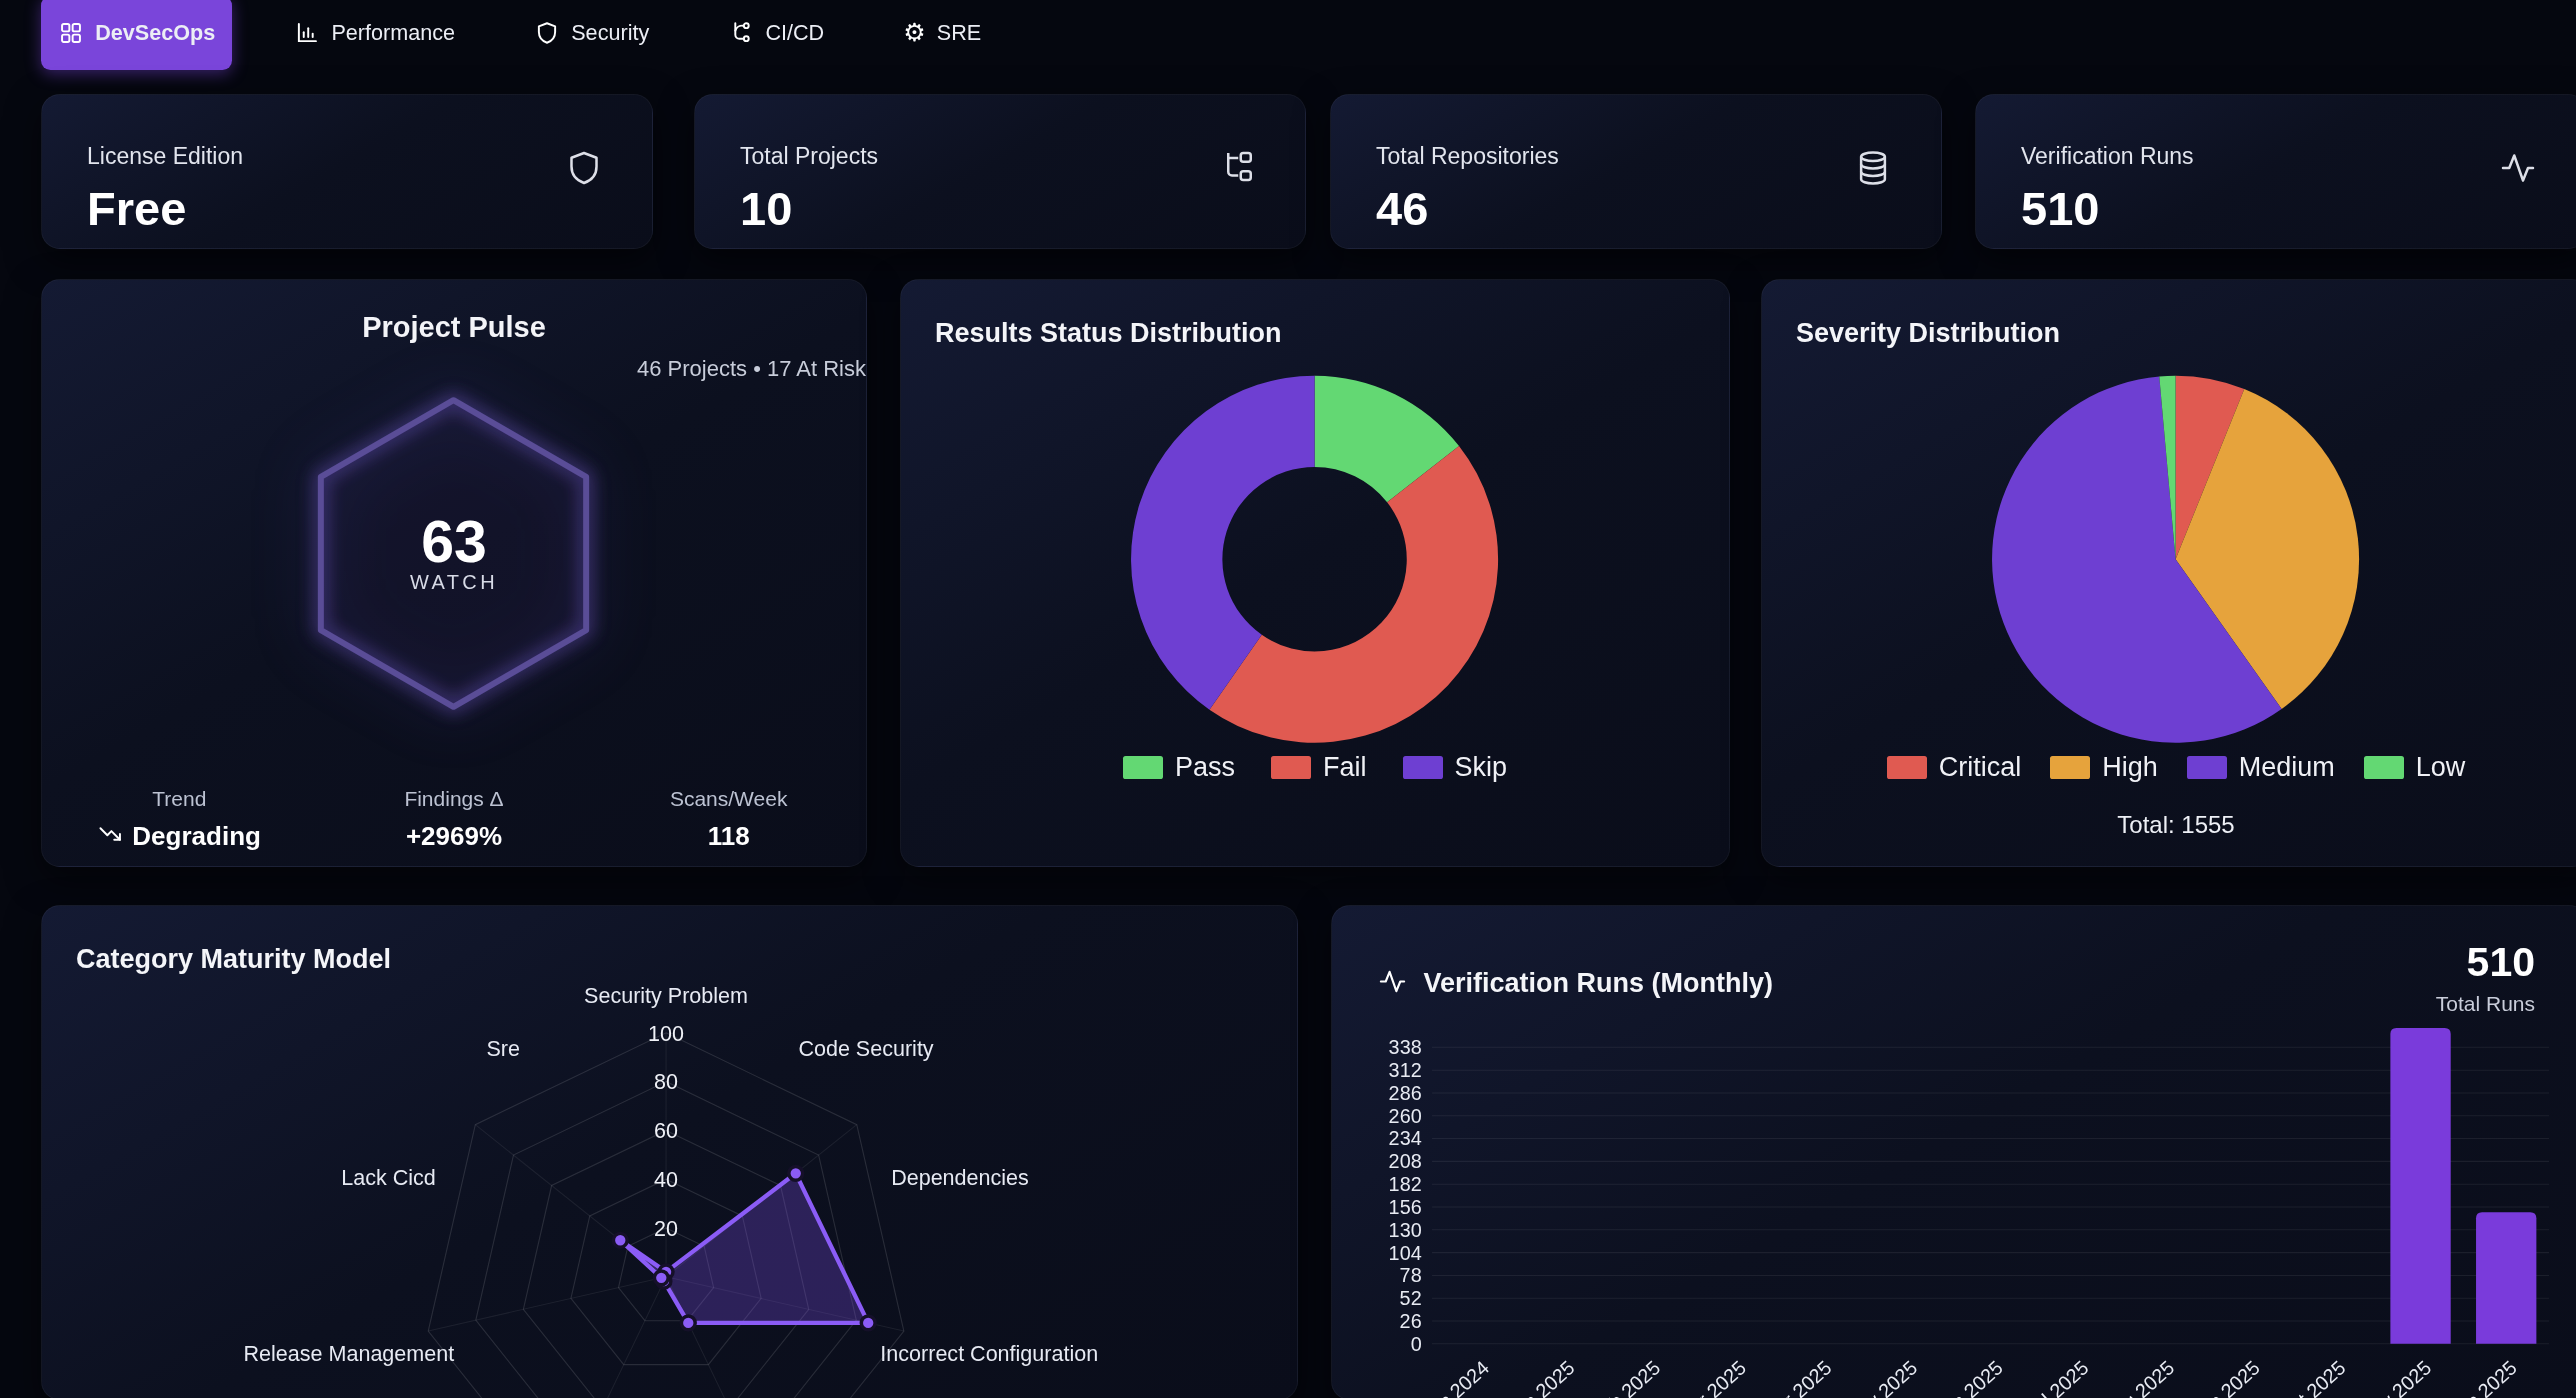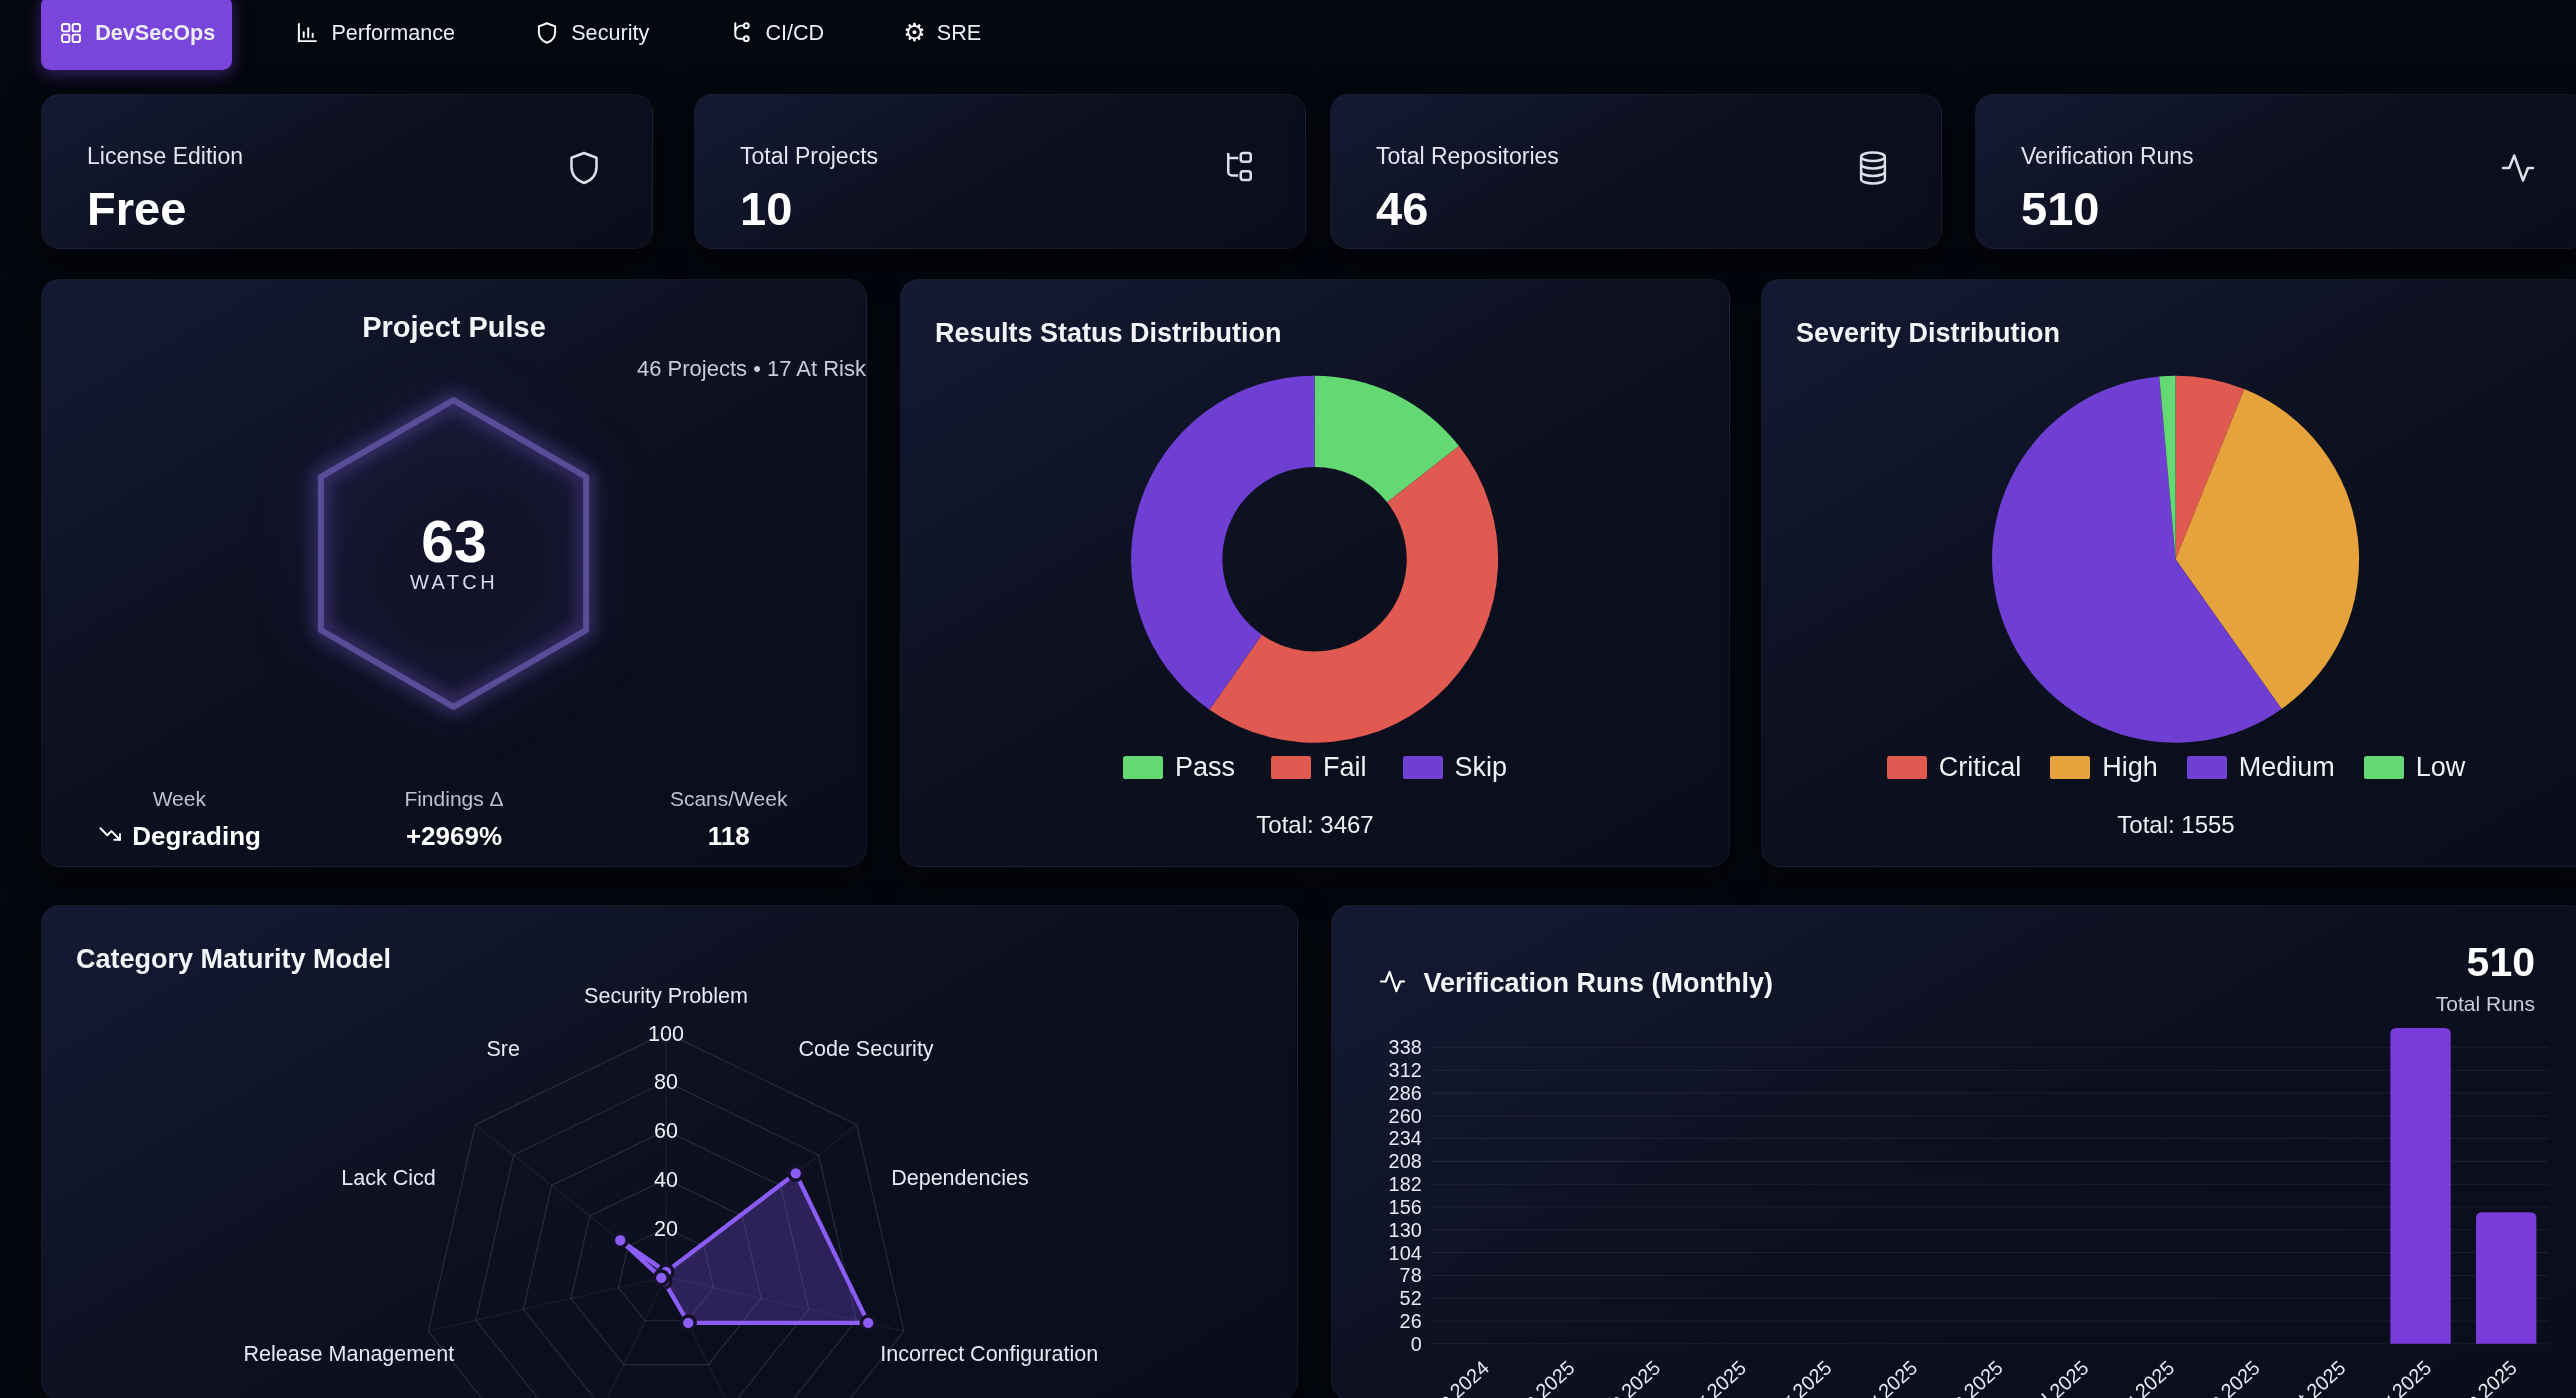--- a/index.html
+++ b/index.html
@@ -157,21 +157,21 @@
           </filter>
         </defs>
       <polygon points="220,42 374,131 374,309 220,398 66,309 66,131" fill="none" stroke="rgba(126,96,230,0.35)" stroke-width="18" stroke-linejoin="round" filter="url(#hexblur)"></polygon>
       <polygon points="220,42 374,131 374,309 220,398 66,309 66,131" fill="rgba(110,85,200,0.05)" stroke="#5a4d97" stroke-width="7" stroke-linejoin="round"></polygon>
     </svg>
   </div>
   <div class="pulse-score">63</div>
   <div class="pulse-status">WATCH</div>
   <div class="pulse-stats">
     <div class="pulse-col">
-      <div class="lbl">Week</div>
+      <div class="lbl">Trend</div>
       <div class="val">
         <span>
           <svg width="26" height="26" viewBox="0 0 32 32" fill="none" stroke="#fff" stroke-width="2.4" stroke-linecap="round" stroke-linejoin="round">
             <path d="M3 9l8.5 8.5 5-5L27 23"></path>
               <path d="M20 23h7v-7"></path>
           </svg>
         </span>
         <span>Degrading</span>
       </div>
     </div>
@@ -204,21 +204,20 @@
     </div>
     <div class="legend-item">
       <span class="legend-swatch" style="background: rgb(224, 90, 81);"></span>
       <span class="legend-label">Fail</span>
     </div>
     <div class="legend-item">
       <span class="legend-swatch" style="background: rgb(110, 63, 210);"></span>
       <span class="legend-label">Skip</span>
     </div>
   </div>
-  <div class="chart-total">Total: 3467</div>
 </div>
 
 <div class="card" style="left:1761px;top:279px;width:828px;height:586px">
   <div class="panel-title">Severity Distribution</div>
   <svg id="severity-pie" class="chart-svg" width="828" height="586" viewBox="0 0 961 680">
       <path d="M480 324 L480,111 A213 213 0 0 1 559.7690376342673,126.50088447058084 Z" fill="#e05a51"></path>
       <path d="M480 324 L559.7690376342673,126.50088447058084 A213 213 0 0 1 603.1002581818088,497.8255632396225 Z" fill="#e6a33c"></path>
       <path d="M480 324 L603.1002581818088,497.8255632396225 A213 213 0 1 1 461.09051795645325,111.84102307739892 Z" fill="#6e3fd2"></path>
       <path d="M480 324 L461.09051795645325,111.84102307739892 A213 213 0 0 1 479.99999999999994,111 Z" fill="#63d873"></path>
     </svg>

